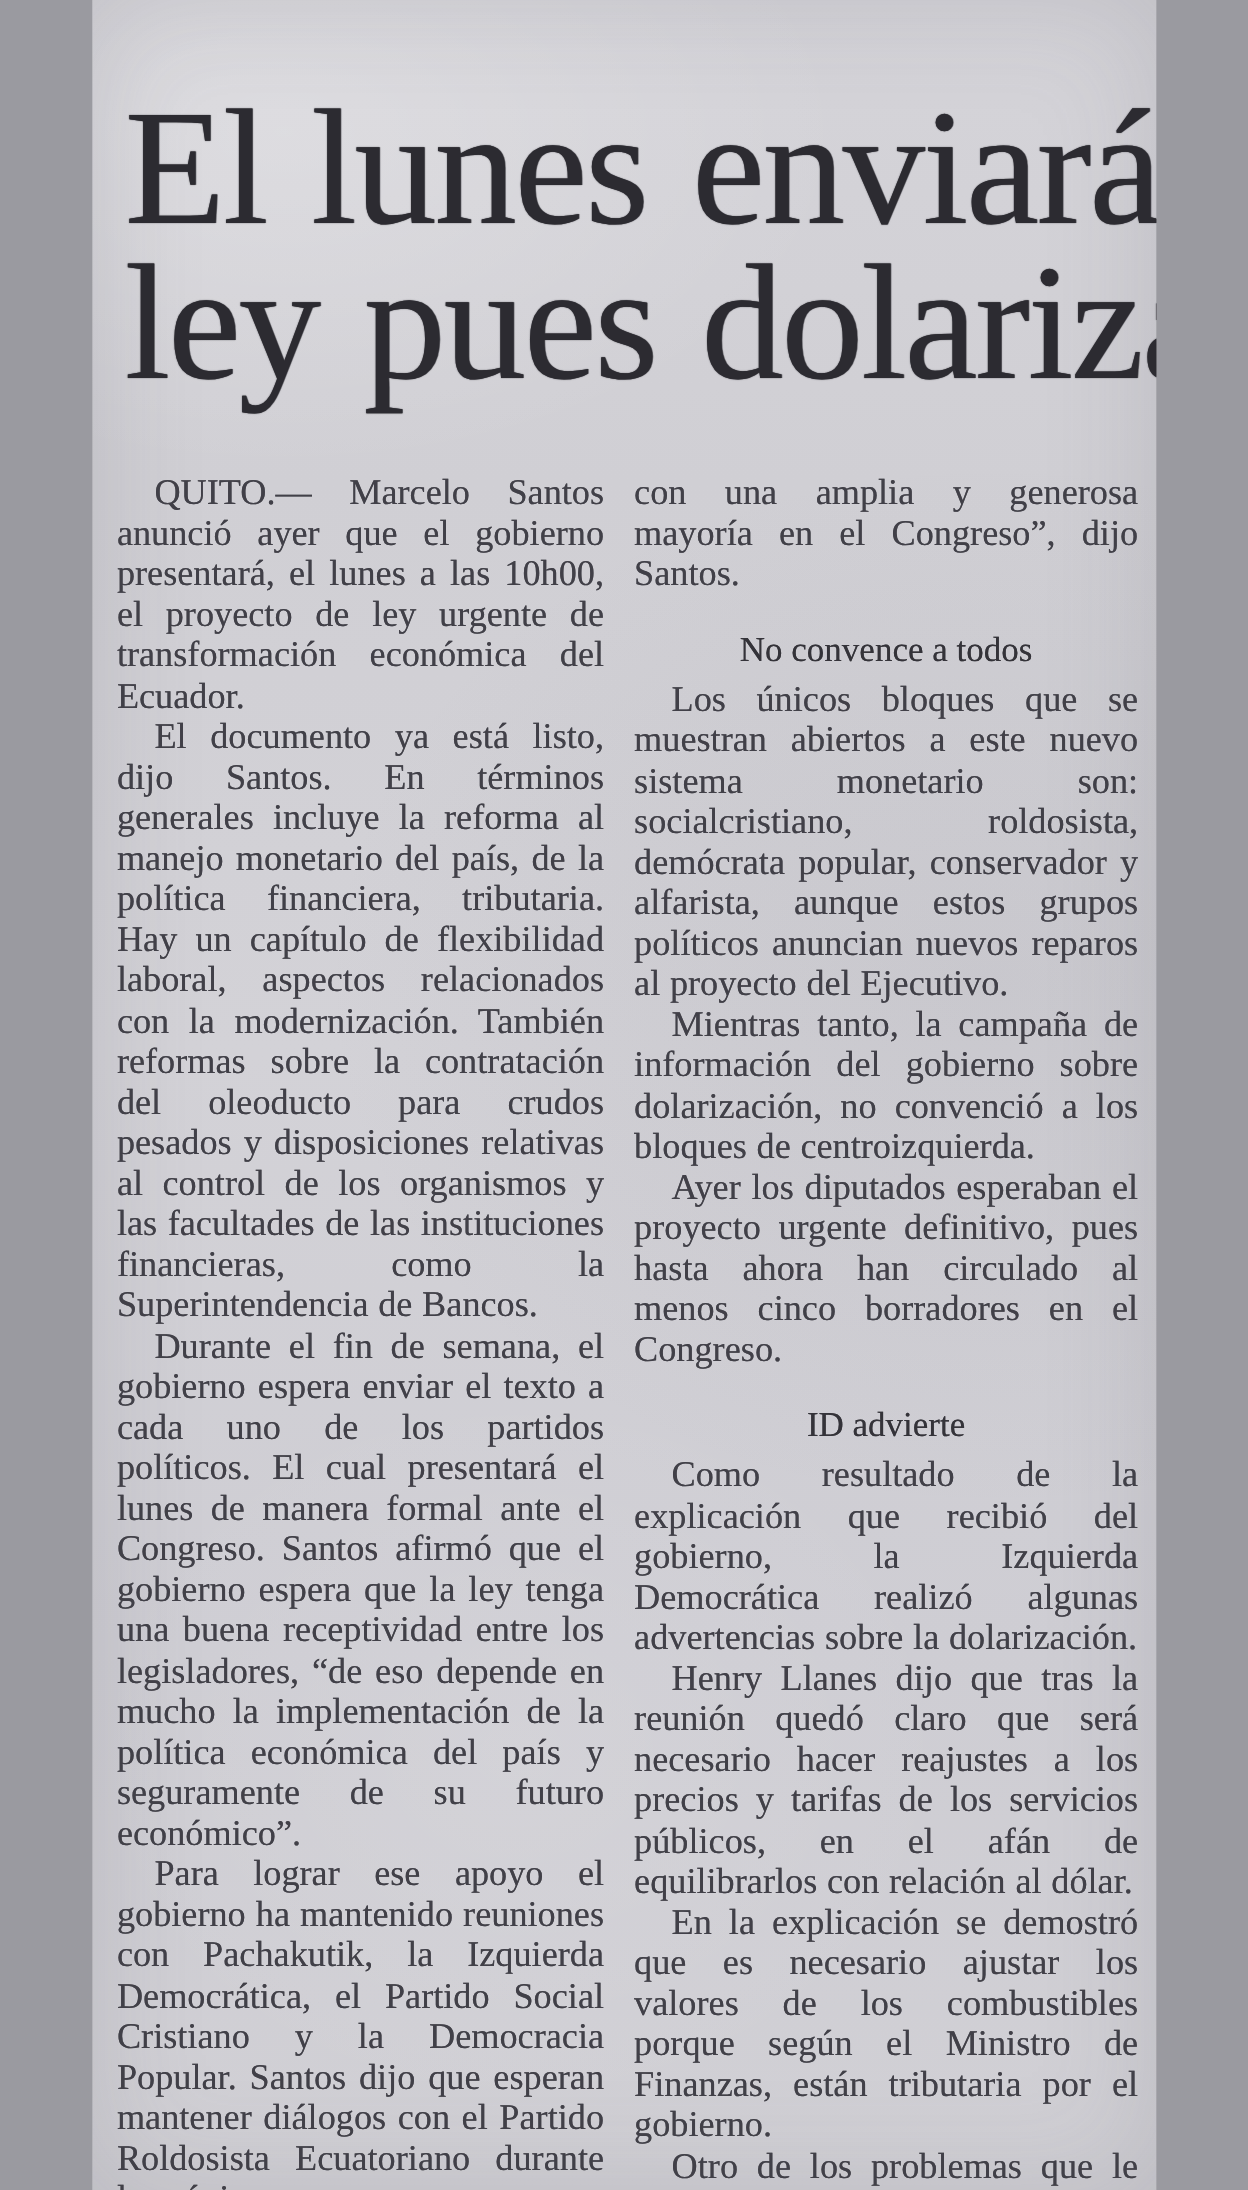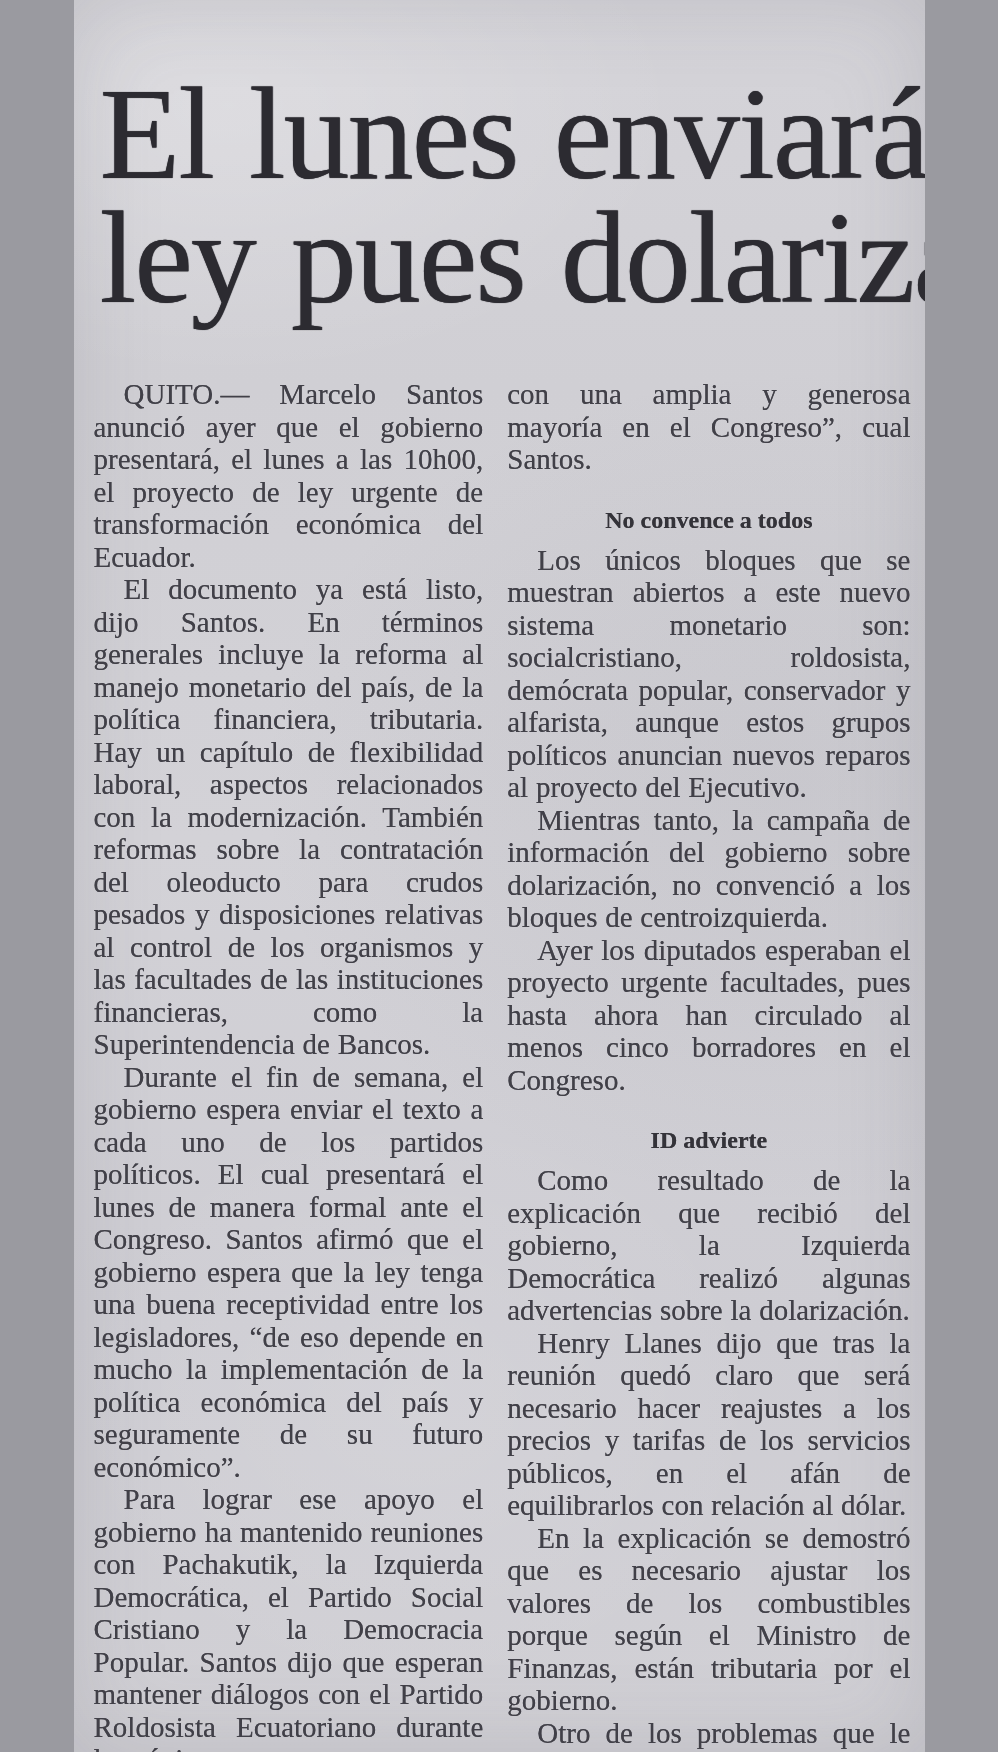--- a/index.html
+++ b/index.html
@@ -52,23 +52,23 @@
     hyphens: auto;
     -webkit-hyphens: auto;
     overflow-wrap: break-word;
     word-spacing: 0.5px;
     color: #414048;
     text-shadow: 0 0 0.45px rgba(62,61,68,0.75);
   }
   .para.cont { text-indent: 0; }
   .subhead {
     margin: 28px 0 7px 0;
-    font-size: 24px;
+    font-size: 28px;
     line-height: 33px;
-    font-weight: bold;
+    font-weight: normal;
     text-align: center;
     color: #343339;
     text-shadow: 0 0 0.5px rgba(52,51,57,0.8);
   }
 </style>
 </head>
 <body>
 
 <div class="page">
 
@@ -80,25 +80,25 @@
   <div class="body">
 
     <div class="col col-left">
       <p class="para">QUITO.— Marcelo Santos anunció ayer que el gobierno presentará, el lunes a las 10h00, el proyecto de ley urgente de transformación económica del Ecuador.</p>
       <p class="para">El documento ya está listo, dijo Santos. En términos generales incluye la reforma al manejo monetario del país, de la política financiera, tributaria. Hay un capítulo de flexibilidad laboral, aspectos relacionados con la modernización. También reformas sobre la contratación del oleoducto para crudos pesados y disposiciones relativas al control de los organismos y las facultades de las instituciones financieras, como la Superintendencia de Bancos.</p>
       <p class="para">Durante el fin de semana, el gobierno espera enviar el texto a cada uno de los partidos políticos. El cual presentará el lunes de manera formal ante el Congreso. Santos afirmó que el gobierno espera que la ley tenga una buena receptividad entre los legisladores, “de eso depende en mucho la implementación de la política económica del país y seguramente de su futuro económico”.</p>
       <p class="para">Para lograr ese apoyo el gobierno ha mantenido reuniones con Pachakutik, la Izquierda Democrática, el Partido Social Cristiano y la Democracia Popular. Santos dijo que esperan mantener diálogos con el Partido Roldosista Ecuatoriano durante la próxima semana.</p>
     </div>
 
     <div class="col col-right">
-      <p class="para cont">con una amplia y generosa mayoría en el Congreso”, cual Santos.</p>
+      <p class="para cont">con una amplia y generosa mayoría en el Congreso”, dijo Santos.</p>
       <h2 class="subhead">No convence a todos</h2>
       <p class="para">Los únicos bloques que se muestran abiertos a este nuevo sistema monetario son: socialcristiano, roldosista, demócrata popular, conservador y alfarista, aunque estos grupos políticos anuncian nuevos reparos al proyecto del Ejecutivo.</p>
       <p class="para">Mientras tanto, la campaña de información del gobierno sobre dolarización, no convenció a los bloques de centroizquierda.</p>
-      <p class="para">Ayer los diputados esperaban el proyecto urgente facultades, pues hasta ahora han circulado al menos cinco borradores en el Congreso.</p>
+      <p class="para">Ayer los diputados esperaban el proyecto urgente definitivo, pues hasta ahora han circulado al menos cinco borradores en el Congreso.</p>
       <h2 class="subhead">ID advierte</h2>
       <p class="para">Como resultado de la explicación que recibió del gobierno, la Izquierda Democrática realizó algunas advertencias sobre la dolarización.</p>
       <p class="para">Henry Llanes dijo que tras la reunión quedó claro que será necesario hacer reajustes a los precios y tarifas de los servicios públicos, en el afán de equilibrarlos con relación al dólar.</p>
       <p class="para">En la explicación se demostró que es necesario ajustar los valores de los combustibles porque según el Ministro de Finanzas, están tributaria por el gobierno.</p>
       <p class="para">Otro de los problemas que le preocupa a la ID es que el gobierno no cuenta con los recursos necesarios para laboral el dinero congelado de los depositantes.</p>
     </div>
 
   </div>
 </div>
 

